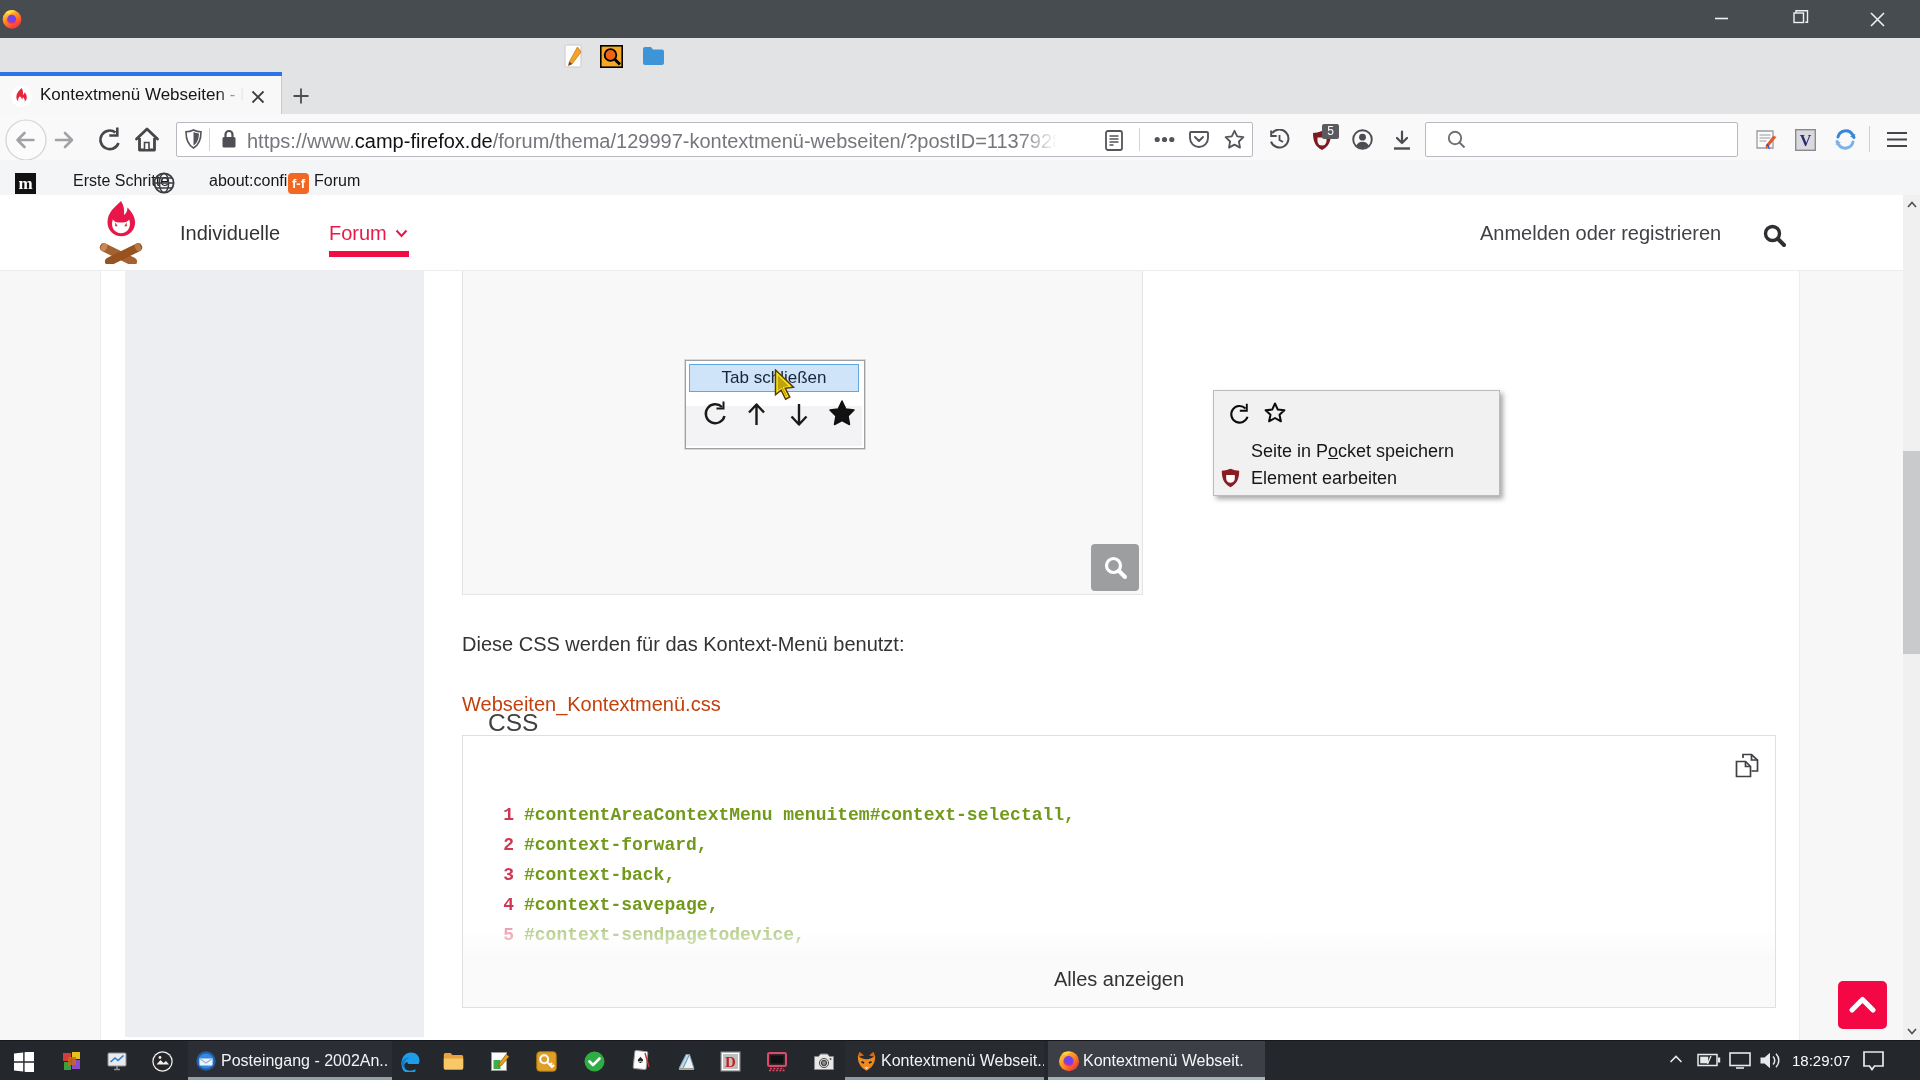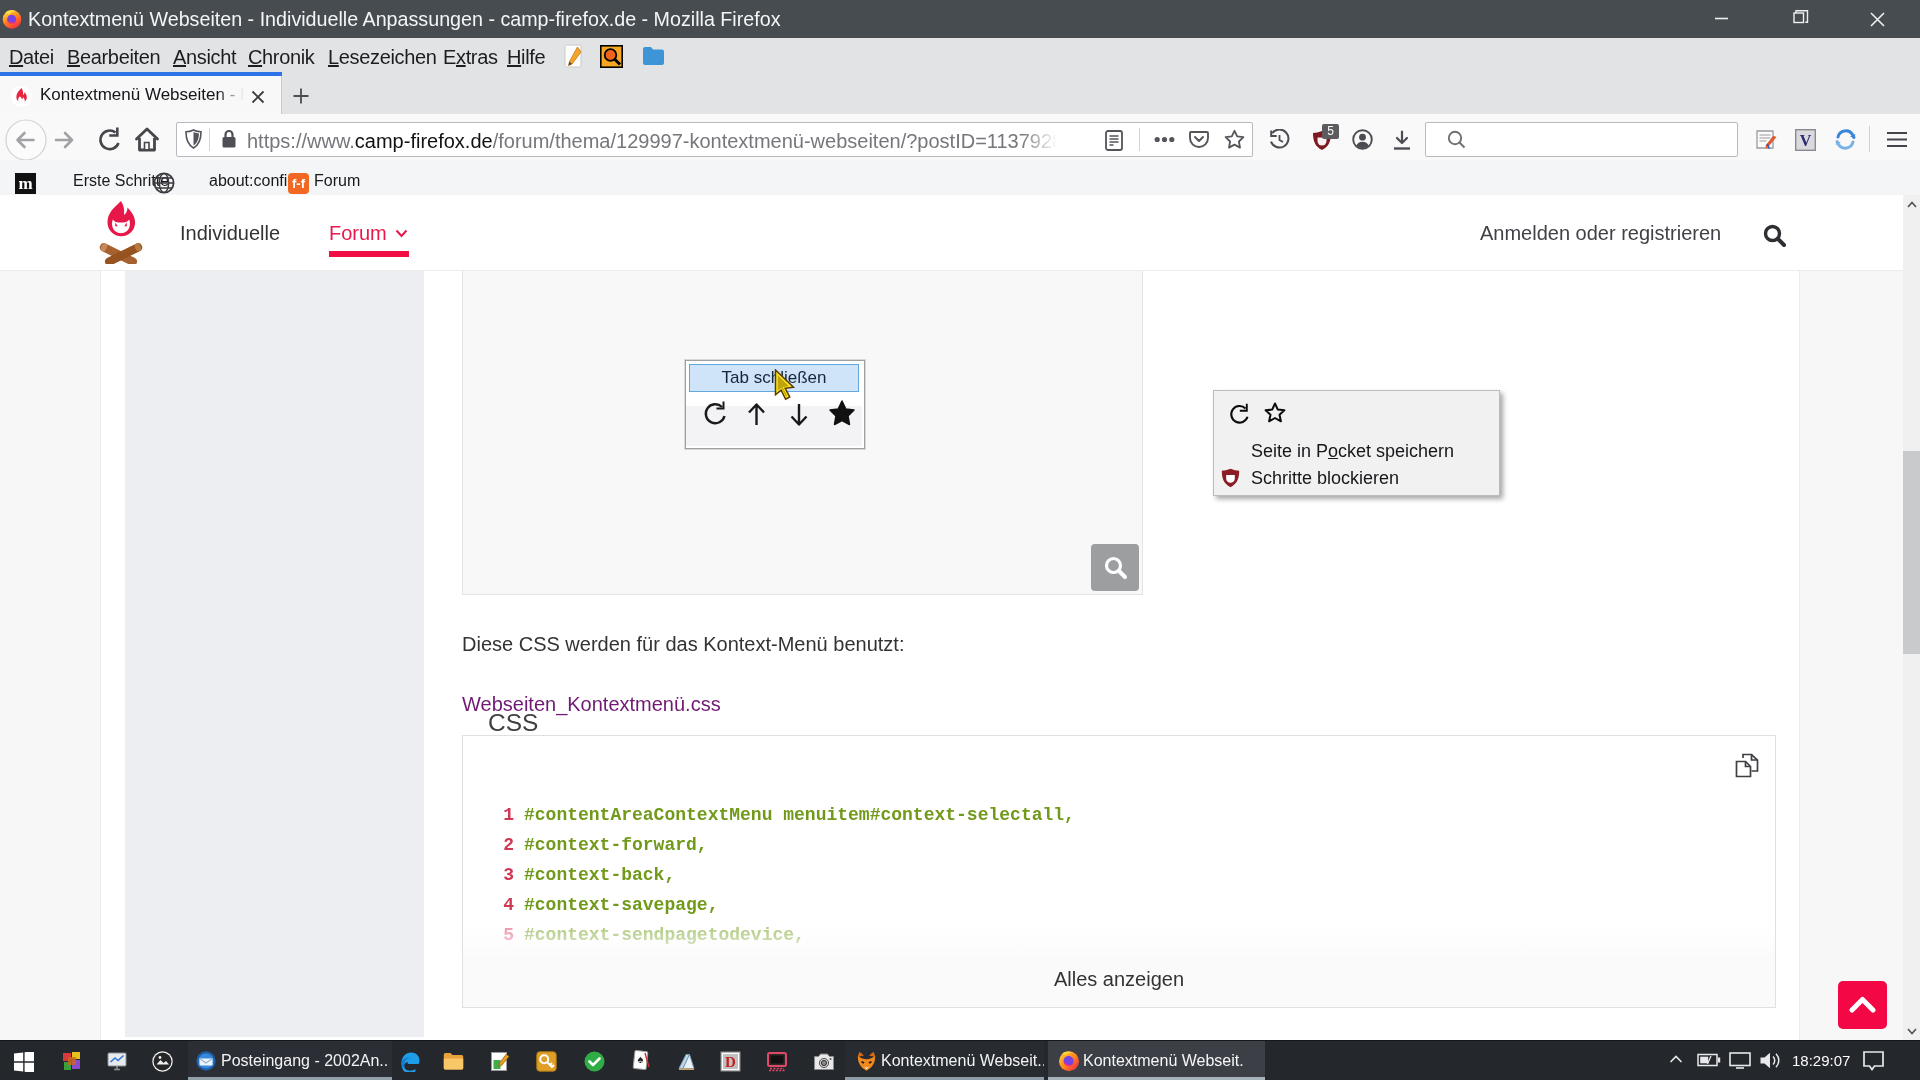--- a/index.html
+++ b/index.html
@@ -17,39 +17,29 @@
           <stop offset=".35" stop-color="#ff9a1e"></stop>
           <stop offset=".75" stop-color="#ff4f2e"></stop>
           <stop offset="1" stop-color="#f0275a"></stop>
         </linearGradient>
       </defs>
  <circle cx="10" cy="10.4" r="9.3" fill="url(#fxg)"></circle>
  <path d="M3.5 3.5 C6 1 10.5 .4 13.8 2.2 C10.8 2.3 8.6 3.4 7.4 5.2 Z" fill="#ffe14a"></path>
  <circle cx="9.7" cy="10.2" r="4.4" fill="#7542e5"></circle>
  <path d="M4.8 9.5 a5.2 5.2 0 0 0 10 2.5 a6.8 6.8 0 0 1 -10 -2.5z" fill="#ff3366" opacity=".7"></path>
 </svg>
-<div class="abs" style="left:28px;top:0;height:38px;line-height:39px;color:#f4f5f6;font-size:19.7px;">Kontextmenü Webseiten - Individuelle Anpassungen - camp-firefox.de - Mozilla Firefox</div>
 
 <svg class="abs" style="left:1709px;top:0;width:200px;height:38px" viewBox="0 0 200 38">
  <line x1="6" y1="18.5" x2="19" y2="18.5" stroke="#eef0f1" stroke-width="1.6"></line>
  <rect x="85" y="13" width="9.5" height="9.5" fill="none" stroke="#eef0f1" stroke-width="1.4"></rect>
  <path d="M87 13 v-2.2 h11.5 v11.5 h-2.2" fill="none" stroke="#eef0f1" stroke-width="1.4"></path>
  <path d="M162 13 l13 13 M175 13 l-13 13" stroke="#eef0f1" stroke-width="1.6"></path>
 </svg>
 
 <div class="abs" style="left:0;top:38px;width:1920px;height:37px;background:#e2e3e5;"></div>
-<div class="abs" style="left:0;top:38px;width:1920px;height:37px;font-size:20px;letter-spacing:-0.35px;color:#1d1d1f;">
- <span class="abs" style="left:9px;top:8px"><u>D</u>atei</span>
- <span class="abs" style="left:67px;top:8px"><u>B</u>earbeiten</span>
- <span class="abs" style="left:173px;top:8px"><u>A</u>nsicht</span>
- <span class="abs" style="left:248px;top:8px"><u>C</u>hronik</span>
- <span class="abs" style="left:328px;top:8px"><u>L</u>esezeichen</span>
- <span class="abs" style="left:443px;top:8px">E<u>x</u>tras</span>
- <span class="abs" style="left:507px;top:8px"><u>H</u>ilfe</span>
-</div>
 <svg class="abs" style="left:562px;top:44px;width:22px;height:24px" viewBox="0 0 22 24">
  <rect x="3" y="1" width="16" height="22" rx="1.5" fill="#fdfdfd" stroke="#c9c9c9"></rect>
  <path d="M15.5 3 L19 8 L10 20 L6.5 21.5 L7.5 17.5 Z" fill="#f7a32a" stroke="#c27a10" stroke-width=".8"></path>
  <path d="M7.5 17.5 L10 20 L6.5 21.5 Z" fill="#4a4a4a"></path>
 </svg>
 <svg class="abs" style="left:600px;top:45px;width:23px;height:23px" viewBox="0 0 23 23">
  <rect x=".8" y=".8" width="21.4" height="21.4" fill="#f7a823" stroke="#000" stroke-width="1.6"></rect>
  <circle cx="10.5" cy="10" r="5.8" fill="#f06218" stroke="#000" stroke-width="1.8"></circle>
  <line x1="14.5" y1="14" x2="20" y2="19.5" stroke="#000" stroke-width="3"></line>
 </svg>
@@ -222,21 +212,21 @@
  <path d="M9 8 L24 22.5 L15.5 23.5 L21.5 35.5 L20 36.3 L13.8 24.5 L9 28.5 Z" fill="#8a6a00" opacity=".55"></path>
 </svg>
 
 <div class="abs" style="left:1091px;top:544px;width:48px;height:47px;background:#9d9ea0;border-radius:4px;"></div>
 <svg class="abs" style="left:1103px;top:555px;width:25px;height:25px" viewBox="0 0 25 25">
       <circle cx="10.5" cy="10.5" r="7" fill="none" stroke="#fff" stroke-width="3.2"></circle>
       <line x1="16" y1="16" x2="22" y2="22" stroke="#fff" stroke-width="4" stroke-linecap="round"></line>
     </svg>
 
 <div class="abs" style="left:462px;top:633px;font-size:20px;color:#333;">Diese CSS werden für das Kontext-Menü benutzt:</div>
-<div class="abs" style="left:462px;top:693px;font-size:20px;color:#701a75;text-align:center;">Webseiten_Kontextmenü.css</div>
+<div class="abs" style="left:462px;top:693px;font-size:20px;color:#c2410c;text-align:center;">Webseiten_Kontextmenü.css</div>
 
 <div class="abs" style="left:462px;top:735px;width:1314px;height:273px;background:#fff;border:1px solid #e0e0e2;box-sizing:border-box;"></div>
 <div class="abs" style="left:488px;top:709px;font-size:24.5px;color:#404040;">CSS</div>
 <svg class="abs" style="left:1735px;top:753px;width:24px;height:25px" viewBox="0 0 24 25">
  <path d="M8 5 V1.5 h8.5 L22.5 7 V18 h-6" fill="none" stroke="#3f3f44" stroke-width="1.7"></path>
  <path d="M16.5 1.5 V7 h6" fill="none" stroke="#3f3f44" stroke-width="1.7"></path>
  <path d="M1.5 8.5 h9 l5 5 v10 h-14 Z" fill="#fff" stroke="#3f3f44" stroke-width="1.7"></path>
  <path d="M10.5 8.5 v5 h5" fill="none" stroke="#3f3f44" stroke-width="1.7"></path>
 </svg>
 <div class="abs" style="left:462px;top:800px;width:1314px;font-family:Liberation Mono,monospace;font-size:18px;font-weight:bold;line-height:30px;white-space:pre;">
@@ -264,21 +254,21 @@
 <svg class="abs" style="left:1225px;top:400px;width:70px;height:28px" viewBox="0 0 70 28">
  <path d="M20.5 8.5 a8.3 8.3 0 1 0 2 8.3" fill="none" stroke="#0c0c0d" stroke-width="2.1"></path>
  <path d="M21.8 3.8 v7 h-7" fill="none" stroke="#0c0c0d" stroke-width="1.9"></path>
  <path d="M50 3.5 L52.8 9.6 L59.4 10.3 L54.5 14.8 L55.9 21.3 L50 18 L44.1 21.3 L45.5 14.8 L40.6 10.3 L47.2 9.6 Z" fill="none" stroke="#0c0c0d" stroke-width="2" stroke-linejoin="round"></path>
 </svg>
 <div class="abs" style="left:1251px;top:441px;font-size:18px;color:#17171a;">Seite in P<span style="text-decoration:underline">o</span>cket speichern</div>
 <svg class="abs" style="left:1221px;top:468px;width:19px;height:20px" viewBox="0 0 19 20">
  <path d="M9.5 .8 C12.4 2 15.7 2.7 18.2 2.7 C18.2 9.5 16.7 15.6 9.5 19.2 C2.3 15.6 .8 9.5 .8 2.7 C3.3 2.7 6.6 2 9.5 .8 Z" fill="#8c1c24"></path>
  <path d="M5.2 7 h8.6 v3.4 a4.3 4.3 0 0 1 -8.6 0 Z" fill="#fff"></path>
 </svg>
-<div class="abs" style="left:1251px;top:468px;font-size:18px;color:#17171a;">Schritte blockieren</div>
+<div class="abs" style="left:1251px;top:468px;font-size:18px;color:#17171a;">Element earbeiten</div>
 
 <div class="abs" style="left:1903px;top:195px;width:17px;height:845px;background:#f0f0f1;"></div>
 <svg class="abs" style="left:1907px;top:200px;width:10px;height:10px" viewBox="0 0 10 10">
       <path d="M1 7 L5 2.5 L9 7" fill="none" stroke="#505054" stroke-width="1.6"></path>
     </svg>
 <svg class="abs" style="left:1907px;top:1026px;width:10px;height:10px" viewBox="0 0 10 10">
       <path d="M1 3 L5 7.5 L9 3" fill="none" stroke="#505054" stroke-width="1.6"></path>
     </svg>
 <div class="abs" style="left:1903px;top:451px;width:17px;height:203px;background:#c9cacc;"></div>
 

